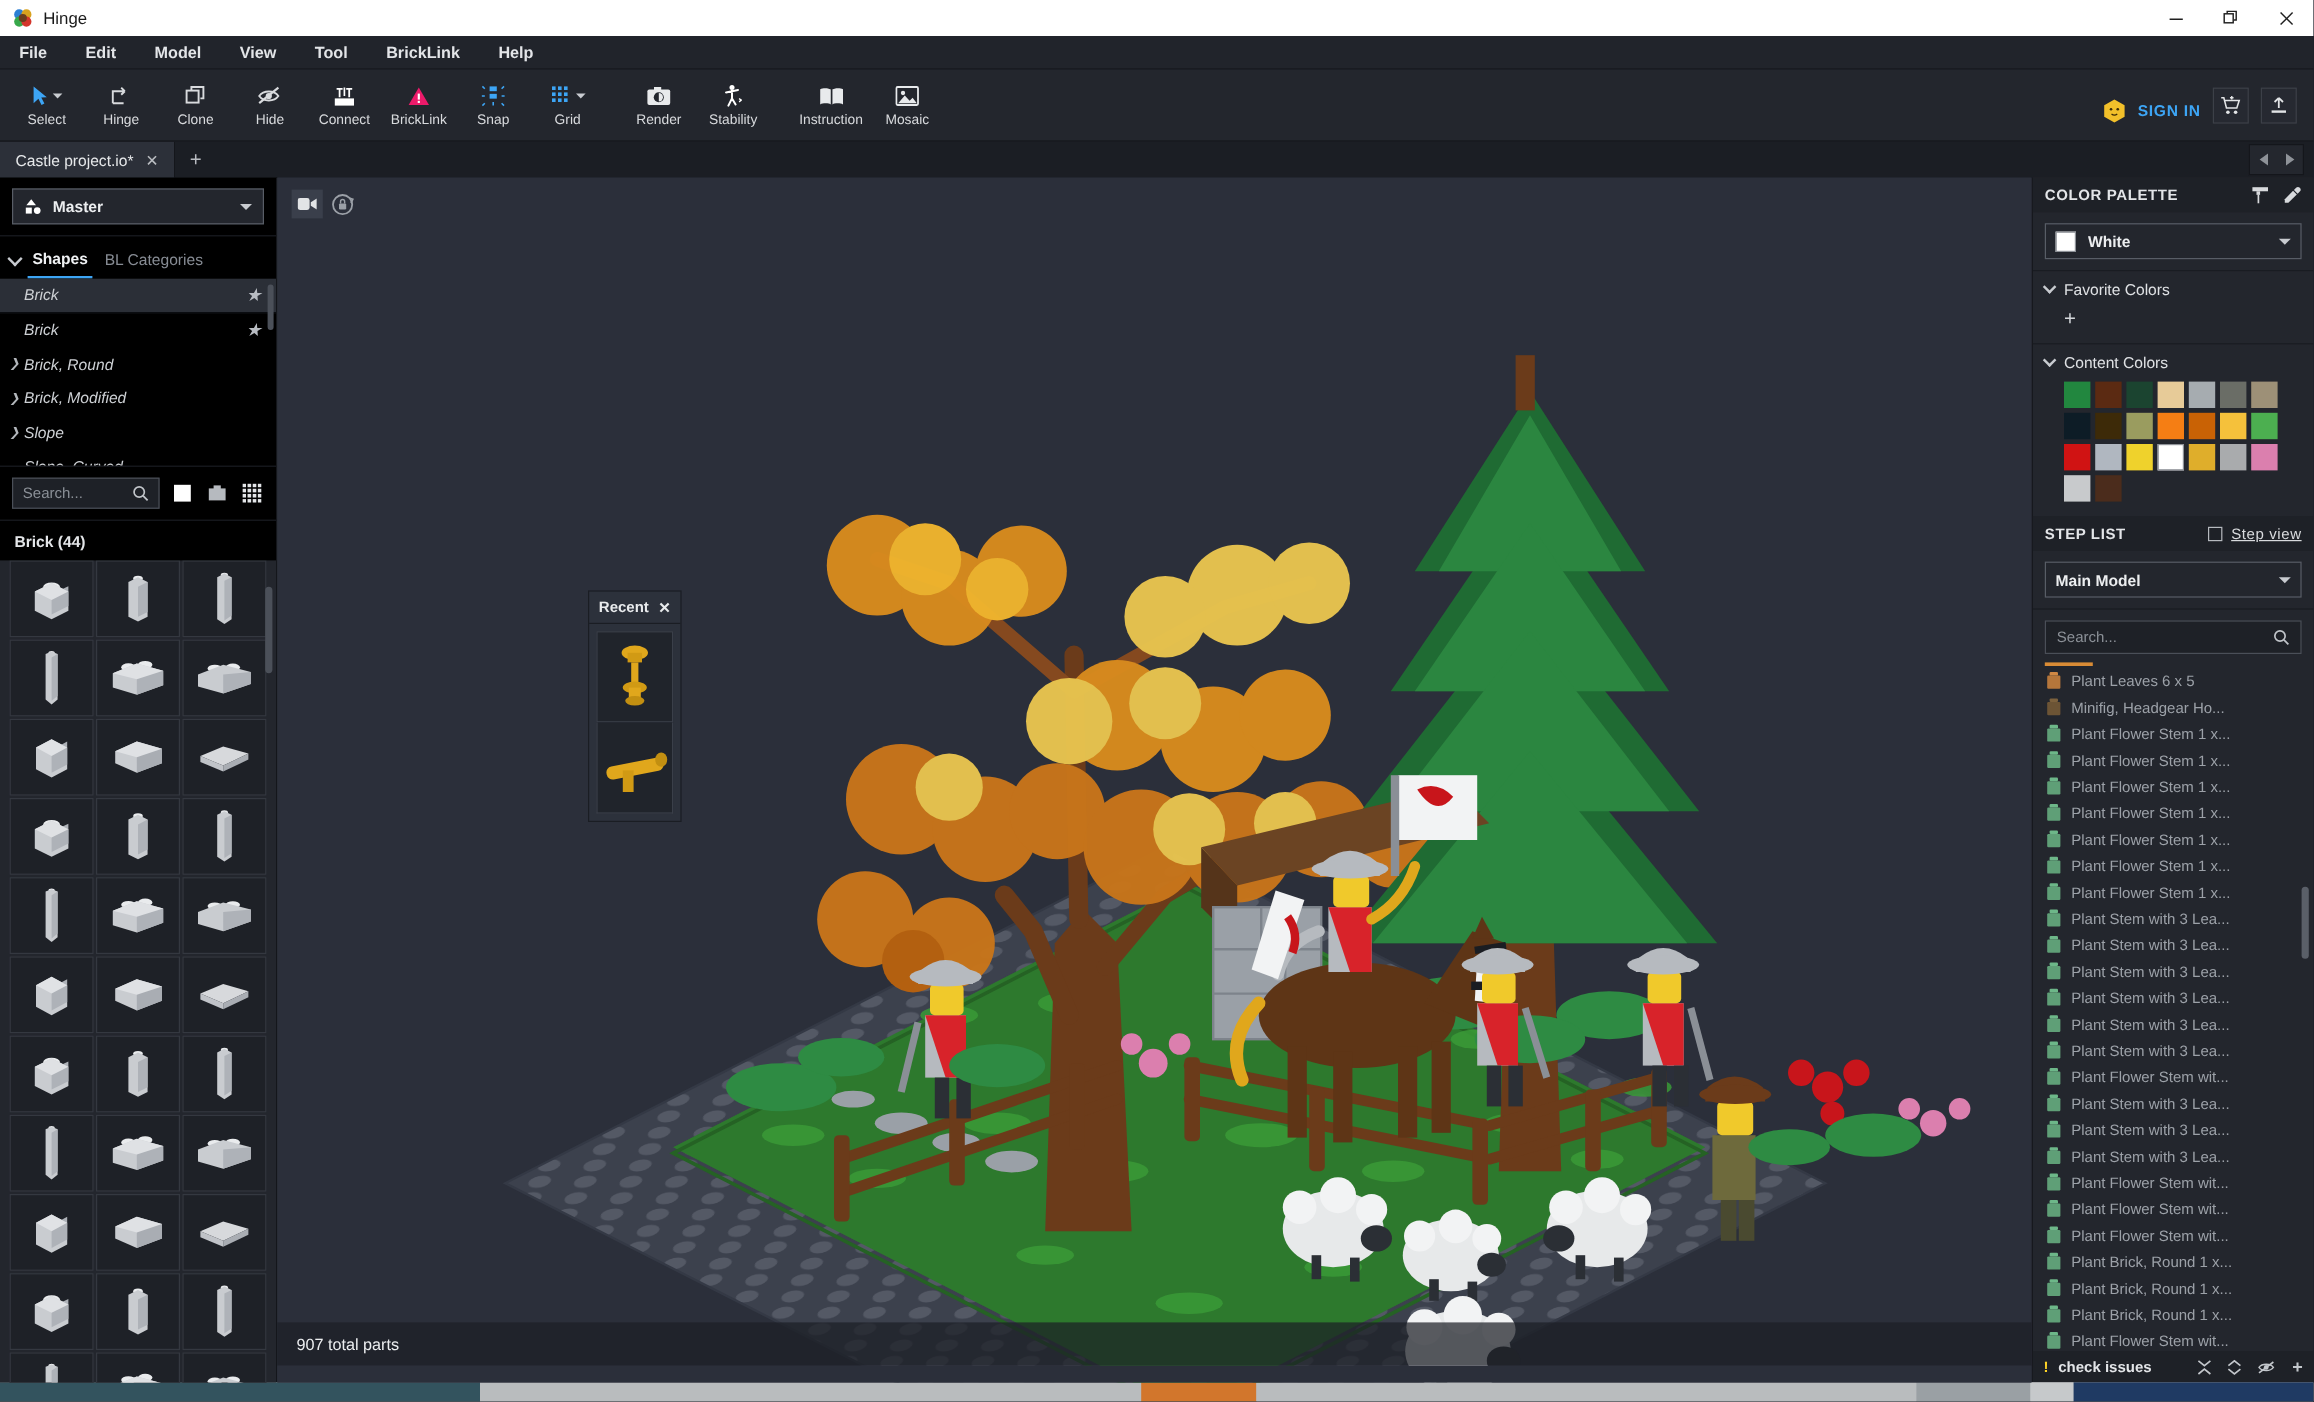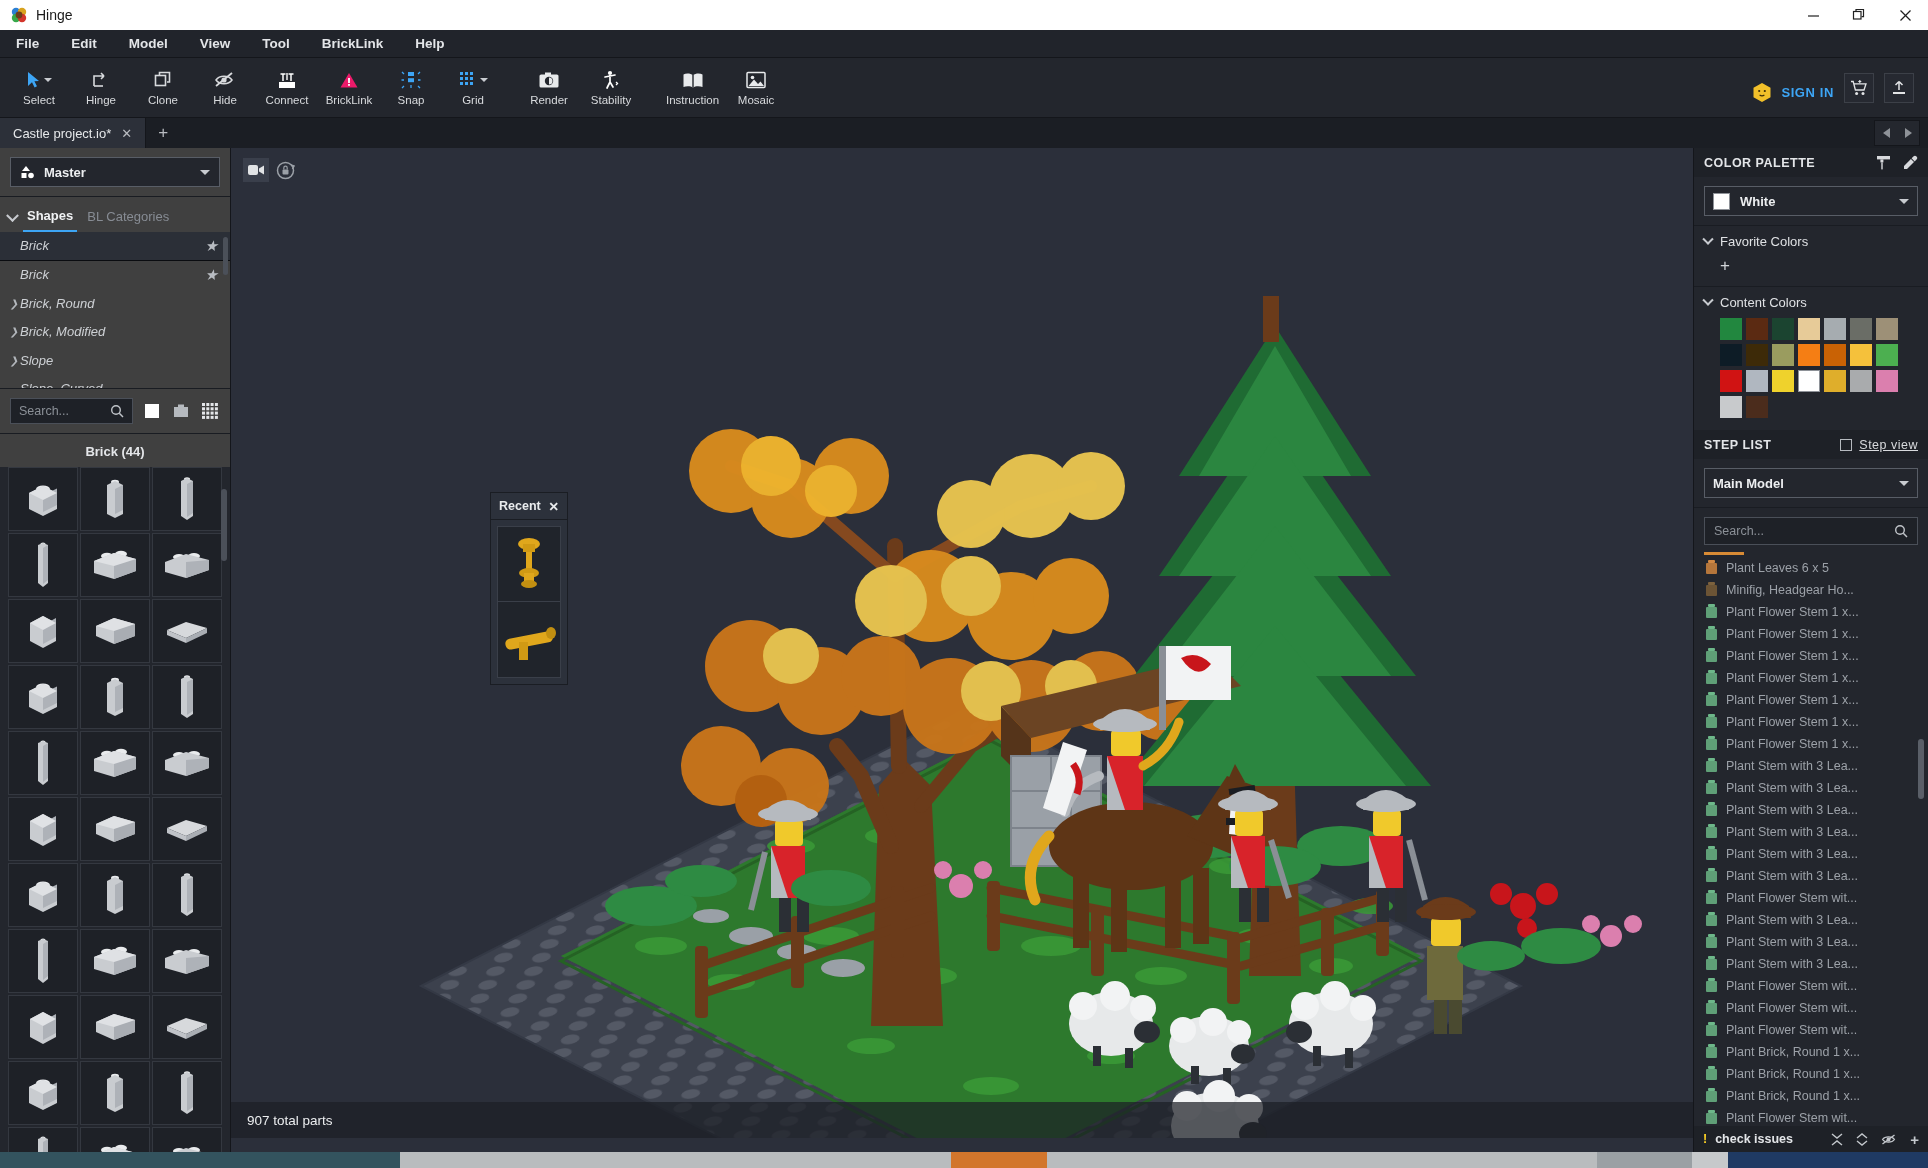--- a/index.html
+++ b/index.html
@@ -63,21 +63,21 @@
   .tabbar .sp { flex: 1; }
   .tab-navs { display: flex; align-items: center; border: 1px solid #14161b; margin: 2px 8px 2px 0; background: #24272e; }
   .tab-navs .nv { width: 22px; height: 24px; display: flex; align-items: center; justify-content: center; }
   .tri-l { width: 0;height: 0;border-top: 5px solid transparent;border-bottom: 5px solid transparent;border-right: 7px solid #8e9298; }
   .tri-r { width: 0;height: 0;border-top: 5px solid transparent;border-bottom: 5px solid transparent;border-left: 7px solid #8e9298; }
 
   
   .body { flex: 1; display: flex; min-height: 0; }
 
   
-  .left { width: 231px; background: #404040; display: flex; flex-direction: column; border-right: 1px solid #14161b; text-align: center; }
+  .left { width: 231px; background: #000000; display: flex; flex-direction: column; border-right: 1px solid #14161b; }
   .master-box { padding: 9px 10px; }
   .select-ctl {
     height: 30px; border: 1px solid #585d66; background: #23262d; display: flex;
     align-items: center; padding: 0 9px; gap: 9px; color: #eceef0; font-size: 13px; font-weight: bold;
   }
   .select-ctl .cv { margin-left: auto; width:0;height:0;border-left:5px solid transparent;border-right:5px solid transparent;border-top:5px solid #c8cbd0; }
   .shapes-tabs { display: flex; align-items: center; gap: 6px; padding: 8px 8px 0 8px; border-top: 1px solid #191c22; }
   .chev-d { width: 9px; height: 9px; border-right: 2px solid #c8cbd0; border-bottom: 2px solid #c8cbd0; transform: rotate(45deg) translate(-2px,-2px); }
   .st { font-size: 13px; padding: 3px 4px 7px; }
   .st.active { color: #f0f2f4; font-weight: bold; border-bottom: 2px solid #3da5f5; }

